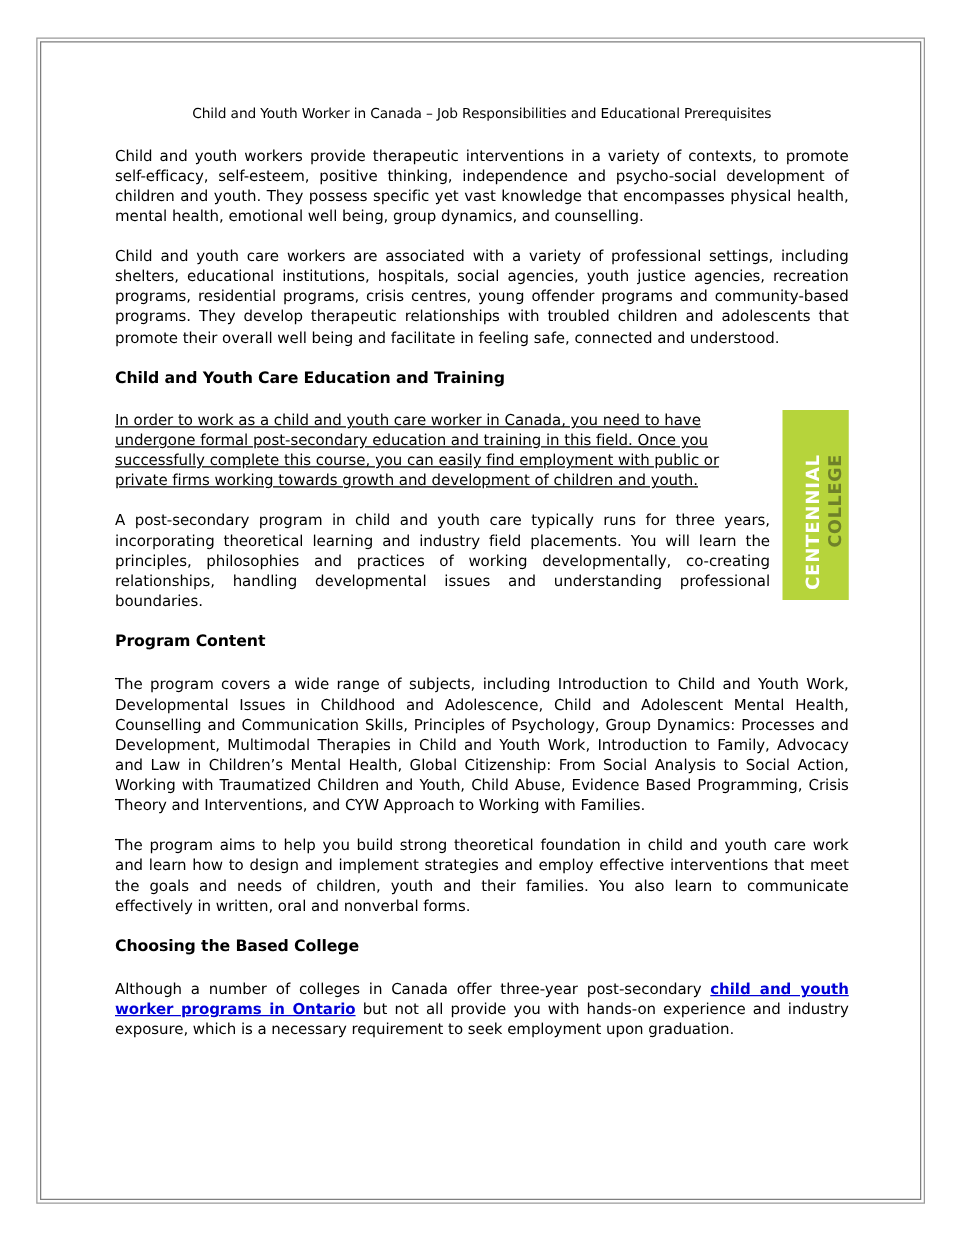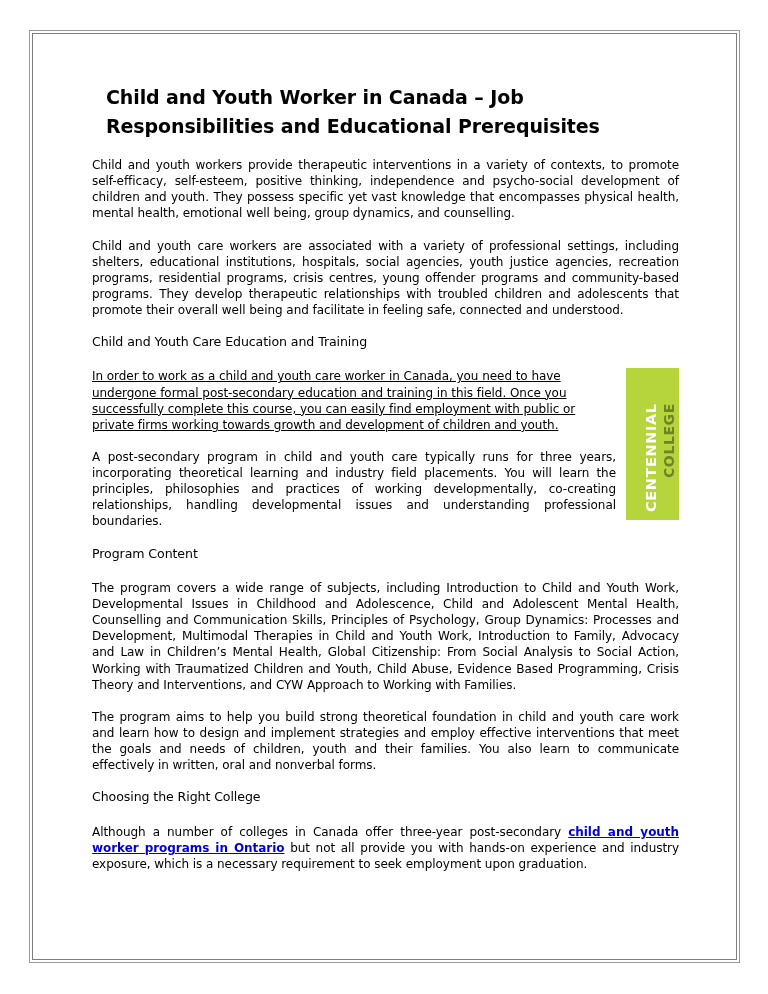--- a/index.html
+++ b/index.html
@@ -37,43 +37,44 @@
   }
 
   .content {
     position: absolute;
     left: 62px;
     top: 52px;
     width: 587px;
   }
 
   .doc-title {
-    font-size: 19px;
-    font-weight: bold;
+    font-size: 11px;
+    font-weight: normal;
     line-height: 1.5;
+    text-align: center;
     margin: 0 0 17px 0;
     padding: 0 14px;
     letter-spacing: -0.1px;
   }
 
   p.body-text {
     font-size: 12px;
     line-height: 1.345;
     text-align: justify;
     margin: 0 0 16px 0;
     letter-spacing: -0.05px;
   }
   p.body-text.left-align {
     text-align: left;
     text-decoration: underline;
   }
 
   h2.section-heading {
     font-size: 12.6px;
-    font-weight: normal;
+    font-weight: bold;
     line-height: 1.3;
     margin: 0 0 18px 0;
     letter-spacing: -0.1px;
   }
   h2.section-heading.gap-before {
     margin-top: 2px;
   }
 
   a.inline-link {
     color: #0000d8;
@@ -144,18 +145,18 @@
     <p class="body-text left-align">In order to work as a child and youth care worker in Canada, you need to have undergone formal post-secondary education and training in this field. Once you successfully complete this course, you can easily find employment with public or private firms working towards growth and development of children and youth.</p>
 
     <p class="body-text">A post-secondary program in child and youth care typically runs for three years, incorporating theoretical learning and industry field placements. You will learn the principles, philosophies and practices of working developmentally, co-creating relationships, handling developmental issues and understanding professional boundaries.</p>
 
     <h2 class="section-heading gap-before">Program Content</h2>
 
     <p class="body-text">The program covers a wide range of subjects, including Introduction to Child and Youth Work, Developmental Issues in Childhood and Adolescence, Child and Adolescent Mental Health, Counselling and Communication Skills, Principles of Psychology, Group Dynamics: Processes and Development, Multimodal Therapies in Child and Youth Work, Introduction to Family, Advocacy and Law in Children’s Mental Health, Global Citizenship: From Social Analysis to Social Action, Working with Traumatized Children and Youth, Child Abuse, Evidence Based Programming, Crisis Theory and Interventions, and CYW Approach to Working with Families.</p>
 
     <p class="body-text">The program aims to help you build strong theoretical foundation in child and youth care work and learn how to design and implement strategies and employ effective interventions that meet the goals and needs of children, youth and their families. You also learn to communicate effectively in written, oral and nonverbal forms.</p>
 
-    <h2 class="section-heading">Choosing the Right College</h2>
+    <h2 class="section-heading">Choosing the Based College</h2>
 
     <p class="body-text"><span>Although a number of colleges in Canada offer three-year post-secondary </span><a class="inline-link" href="#">child and youth worker programs in Ontario</a><span> but not all provide you with hands-on experience and industry exposure, which is a necessary requirement to seek employment upon graduation.</span></p>
 
   </div>
 </div>
 
 </body></html>

